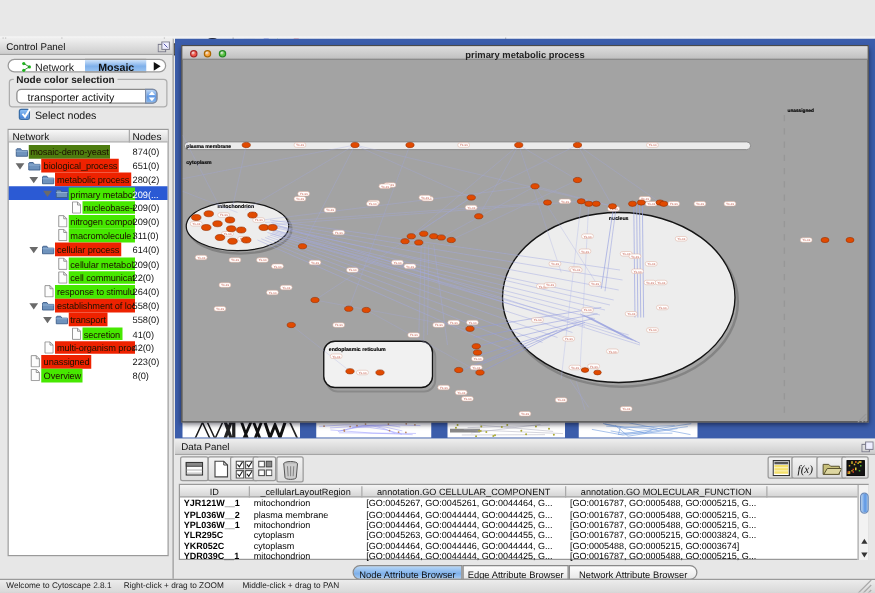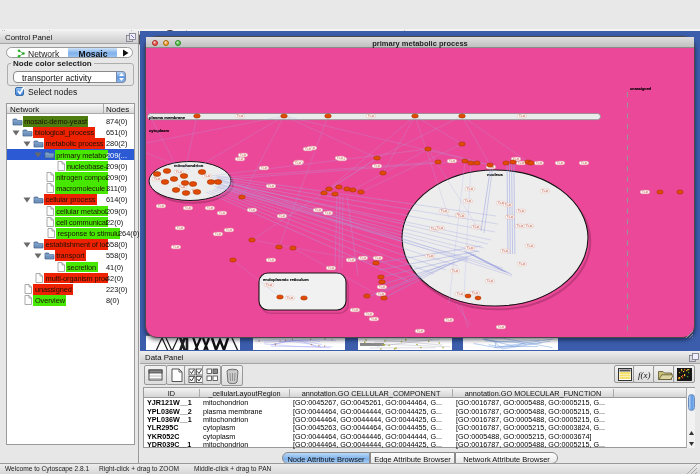--- a/index.html
+++ b/index.html
@@ -6,21 +6,21 @@
 #app{position:relative;width:700px;height:474px;}
 #titlebar{left:0;top:0;width:700px;height:13px;background:linear-gradient(#ececec,#d2d2d2);border-bottom:1px solid #8e8e8e;}
 #titlebar .tl{position:absolute;top:2.5px;width:7.5px;height:7.5px;border-radius:50%;}
 #titletext{position:absolute;top:2px;left:0;width:700px;text-align:center;font-size:7.6px;font-weight:bold;color:#222;}
 #toolbar{left:0;top:29px;width:700px;height:17px;background:linear-gradient(#f4f4f4,#dedede);}
 .sep{position:absolute;top:1px;width:1px;height:15px;background:#bbb;}
 #controlpanel{left:0;top:31px;width:139px;height:432px;background:#e7e7e7;border-right:1px solid #9a9a9a;}
 .panelhead{position:absolute;left:0;top:0;width:100%;height:13px;background:linear-gradient(#efefef,#cdcdcd);border-bottom:1px solid #a5a5a5;font-size:7.8px;color:#111;}
 .panelhead span{position:absolute;left:5px;top:2px;}
 #desktop{left:140px;top:31px;width:560px;height:320px;background:#3b5dab;}
-#netwin{position:absolute;left:5px;top:5px;width:550px;height:302px;background:#ec4899;border:1px solid #4a4a4a;border-radius:12px;box-shadow:0 2px 4px rgba(0,0,20,.55);}
+#netwin{position:absolute;left:5px;top:5px;width:550px;height:302px;background:#a3a3a3;border:1px solid #4a4a4a;border-radius:0;box-shadow:0 2px 4px rgba(0,0,20,.55);}
 #netwintitle{position:absolute;left:0;top:0;width:100%;height:11px;background:linear-gradient(#dedede,#c0c0c0);border-bottom:1px solid #8a8a8a;}
 #netwintitle .tl{position:absolute;top:2.8px;width:6px;height:6px;border-radius:50%;}
 #netwintitletext{position:absolute;left:0;top:1.5px;width:100%;text-align:center;font-size:7.5px;font-weight:bold;color:#222;}
 #datapanel{left:140px;top:351px;width:560px;height:112px;background:#e7e7e7;}
 #statusbar{left:0;top:463px;width:700px;height:11px;background:linear-gradient(#ececec,#d8d8d8);border-top:1px solid #9a9a9a;font-size:6.6px;color:#222;}
 #statusbar span{position:absolute;top:1px;}
 </style></head><body>
 <div id="app">
 
 <div id="toolbar" class="abs">
@@ -261,21 +261,21 @@
 <div class="abs" style="left:99px;top:1.5px;font-size:7.4px;color:#111;">209(0)</div>
 </div>
 <div class="abs" style="left:0;top:112.3px;width:127px;height:11px;">
 <svg class="abs" style="left:38.8px;top:0.5px;" width="8" height="10" viewBox="0 0 8 10">
             <path d="M1 0.5 L5 0.5 L7.5 3 L7.5 9.5 L1 9.5 Z" fill="#fdfdfd" stroke="#888" stroke-width="0.7"></path>
             <path d="M5 0.5 L5 3 L7.5 3" fill="none" stroke="#888" stroke-width="0.7"></path>
           </svg>
 <div class="abs" style="left:47.8px;top:0.5px;max-width:53px;overflow:hidden;white-space:nowrap;background:#46e800;color:#1e1200;font-size:7.4px;letter-spacing:-0.1px;padding:1px 1.5px 0.5px;">cell communicati</div>
 <div class="abs" style="left:99px;top:1.5px;font-size:7.4px;color:#111;">22(0)</div>
 </div>
-<div class="abs" style="left:12px;top:123.5px;width:137px;height:11px;text-align:right;">
+<div class="abs" style="left:0;top:123.5px;width:137px;height:11px;text-align:right;">
 <svg class="abs" style="left:28.1px;top:0.5px;" width="8" height="10" viewBox="0 0 8 10">
             <path d="M1 0.5 L5 0.5 L7.5 3 L7.5 9.5 L1 9.5 Z" fill="#fdfdfd" stroke="#888" stroke-width="0.7"></path>
             <path d="M5 0.5 L5 3 L7.5 3" fill="none" stroke="#888" stroke-width="0.7"></path>
           </svg>
 <div class="abs" style="left:37.1px;top:0.5px;max-width:64px;overflow:hidden;white-space:nowrap;background:#46e800;color:#1e1200;font-size:7.4px;letter-spacing:-0.1px;padding:1px 1.5px 0.5px;">response to stimulu</div>
 <div class="abs" style="left:99px;top:1.5px;font-size:7.4px;color:#111;">264(0)</div>
 </div>
 <div class="abs" style="left:0;top:134.7px;width:127px;height:11px;">
 <svg class="abs" style="left:16.1px;top:3px;" width="8" height="6" viewBox="0 0 8 6">
             <path d="M0.5 0.5 L7.5 0.5 L4 5.5 Z" fill="#6a6a6a"></path>

